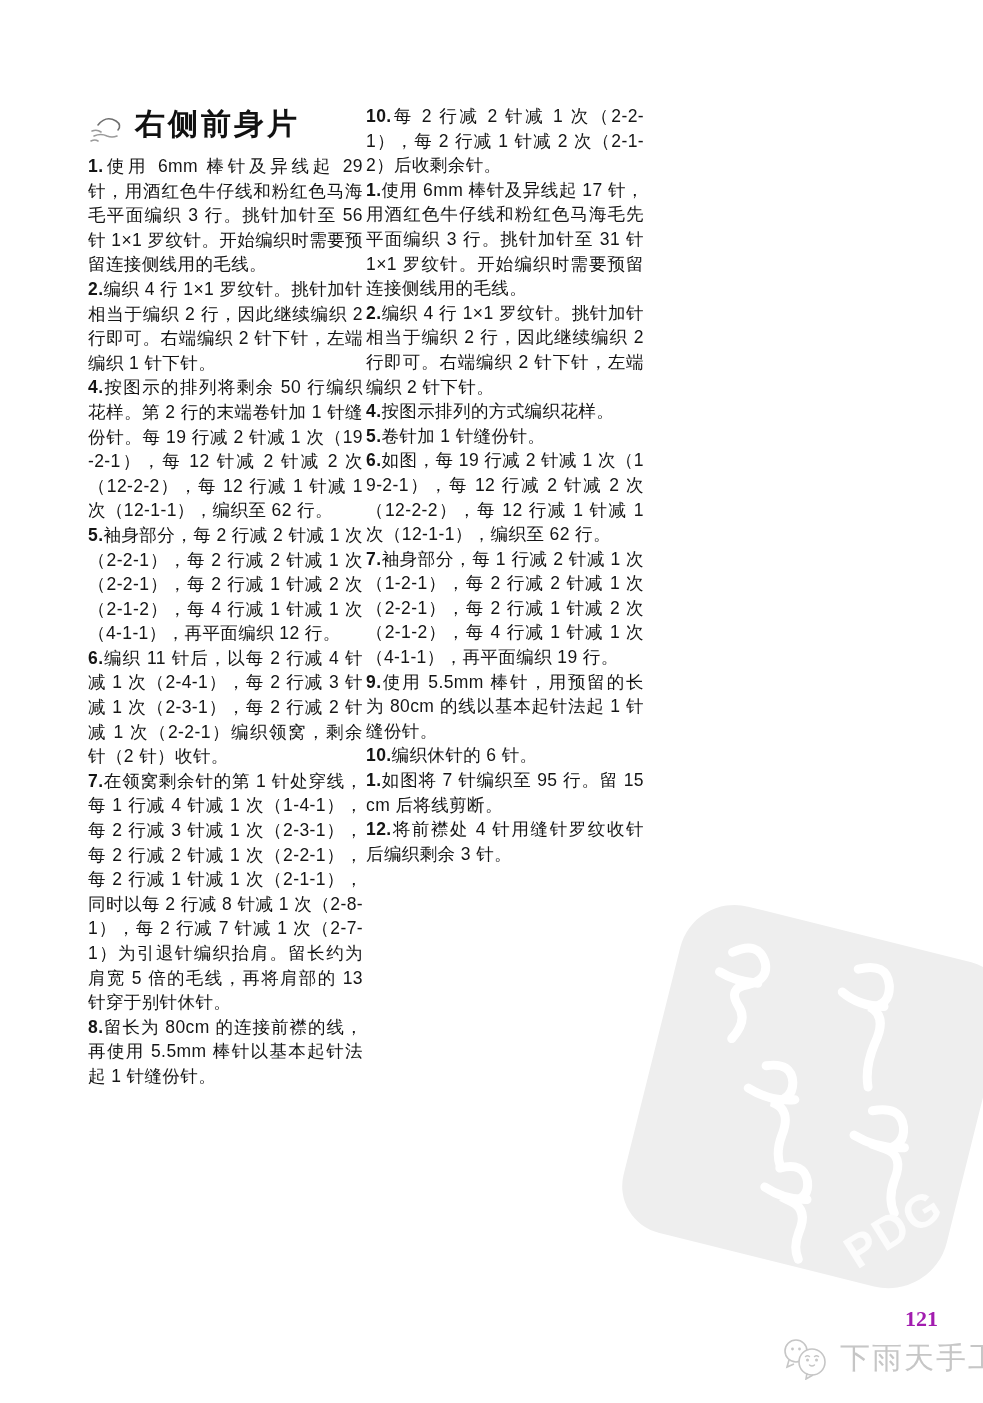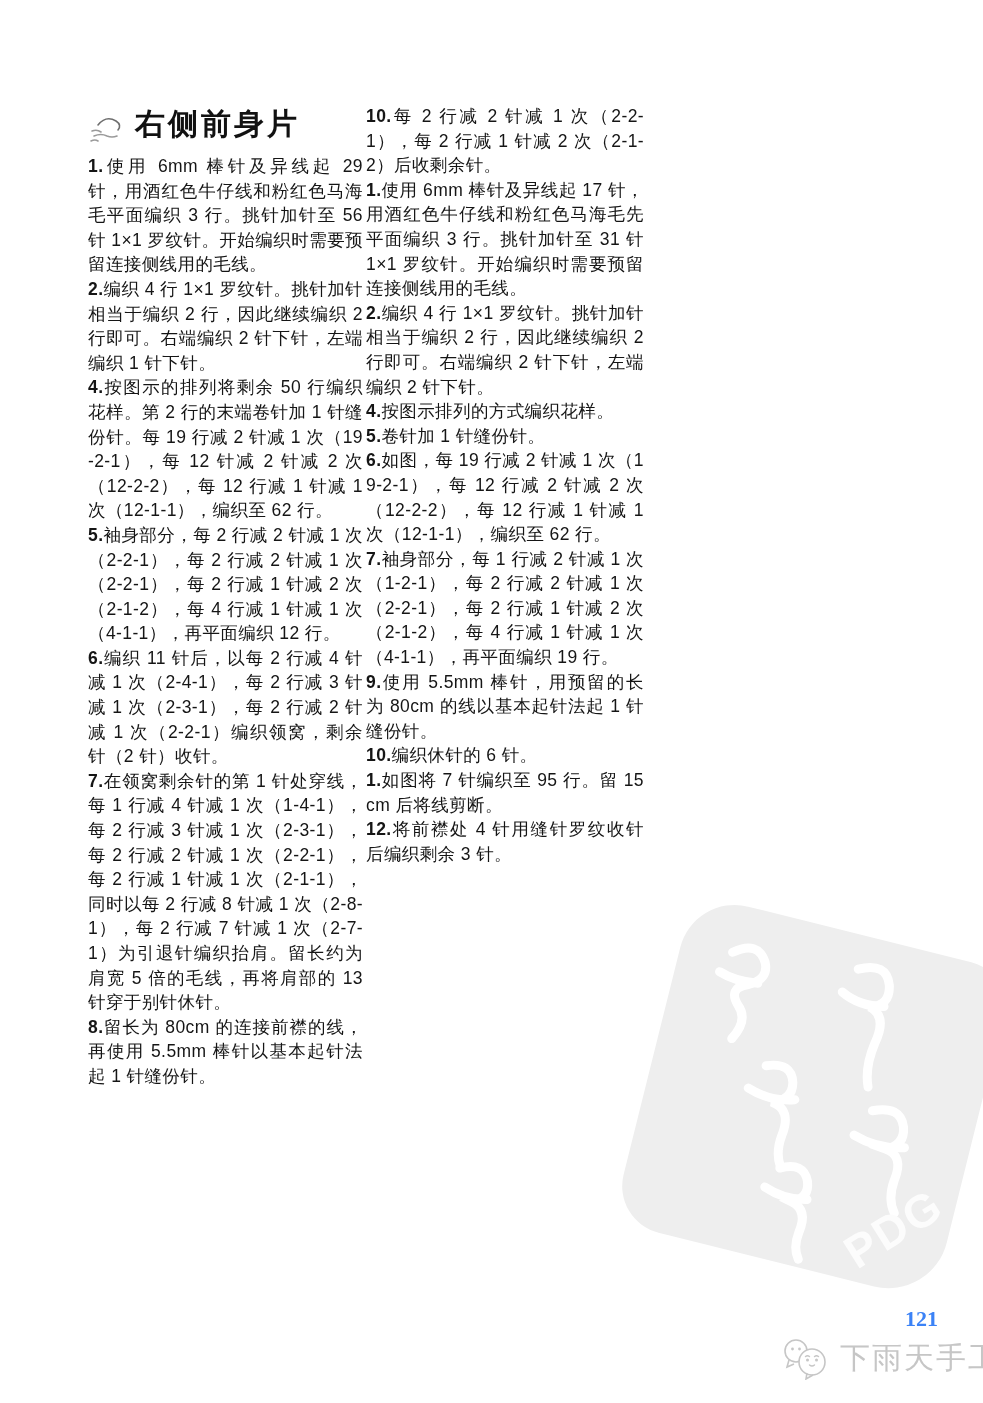--- a/index.html
+++ b/index.html
@@ -30,21 +30,21 @@
   .watermark svg { position:absolute; left:0; top:0; }
   .pdg {
     position:absolute; right:2px; bottom:34px; transform:rotate(-46deg);
     font-size:46px; font-weight:700; color:#fcfcfc; letter-spacing:2px;
     font-family:"Liberation Sans", sans-serif;
   }
   
   .page-number {
     position:absolute; left:905px; top:1306px;
     font-family:"Liberation Serif", serif; font-weight:700;
-    font-size:22px; color:#3b82f6;
+    font-size:22px; color:#a21caf;
   }
   .brand {
     position:absolute; left:780px; top:1336px;
     display:flex; align-items:center; gap:6px;
   }
   .brand-text {
     font-size:30px; color:#c6c6c6; letter-spacing:2px; font-weight:400;
     white-space:nowrap;
   }
   .columns-layer { position:relative; z-index:1; }

